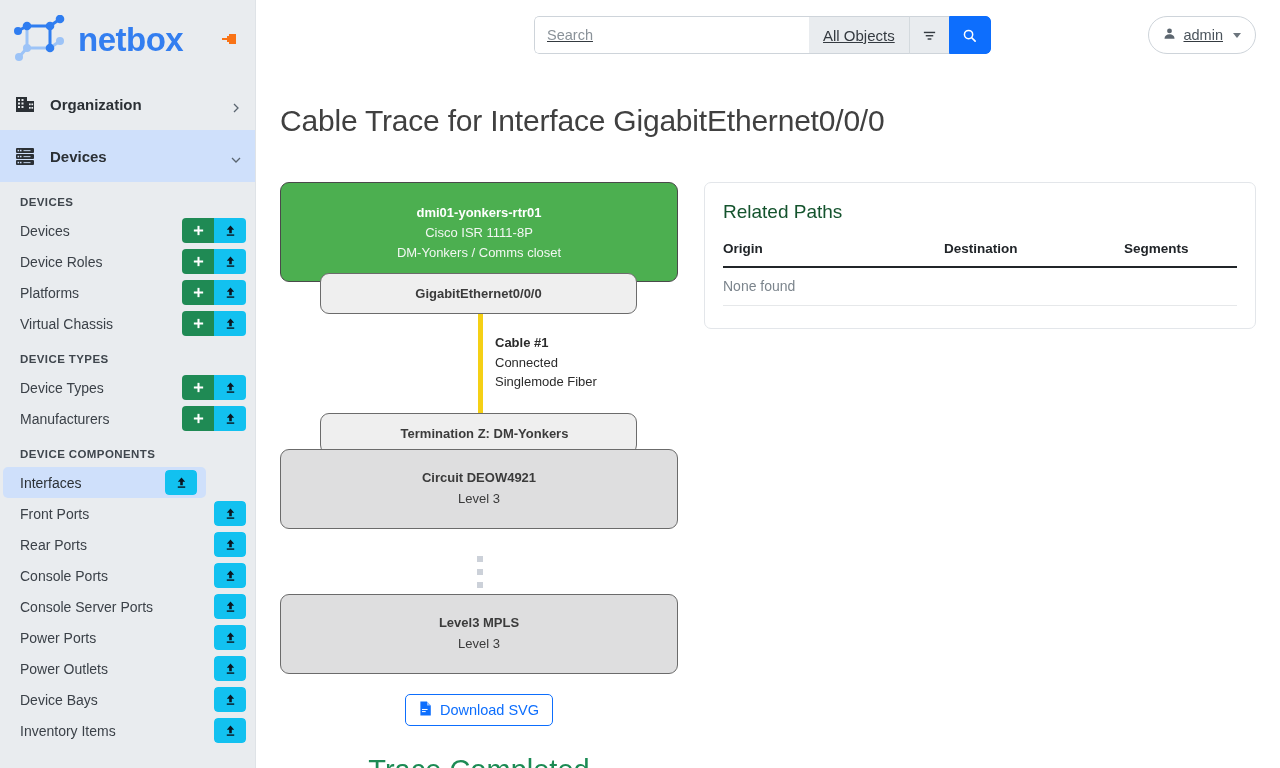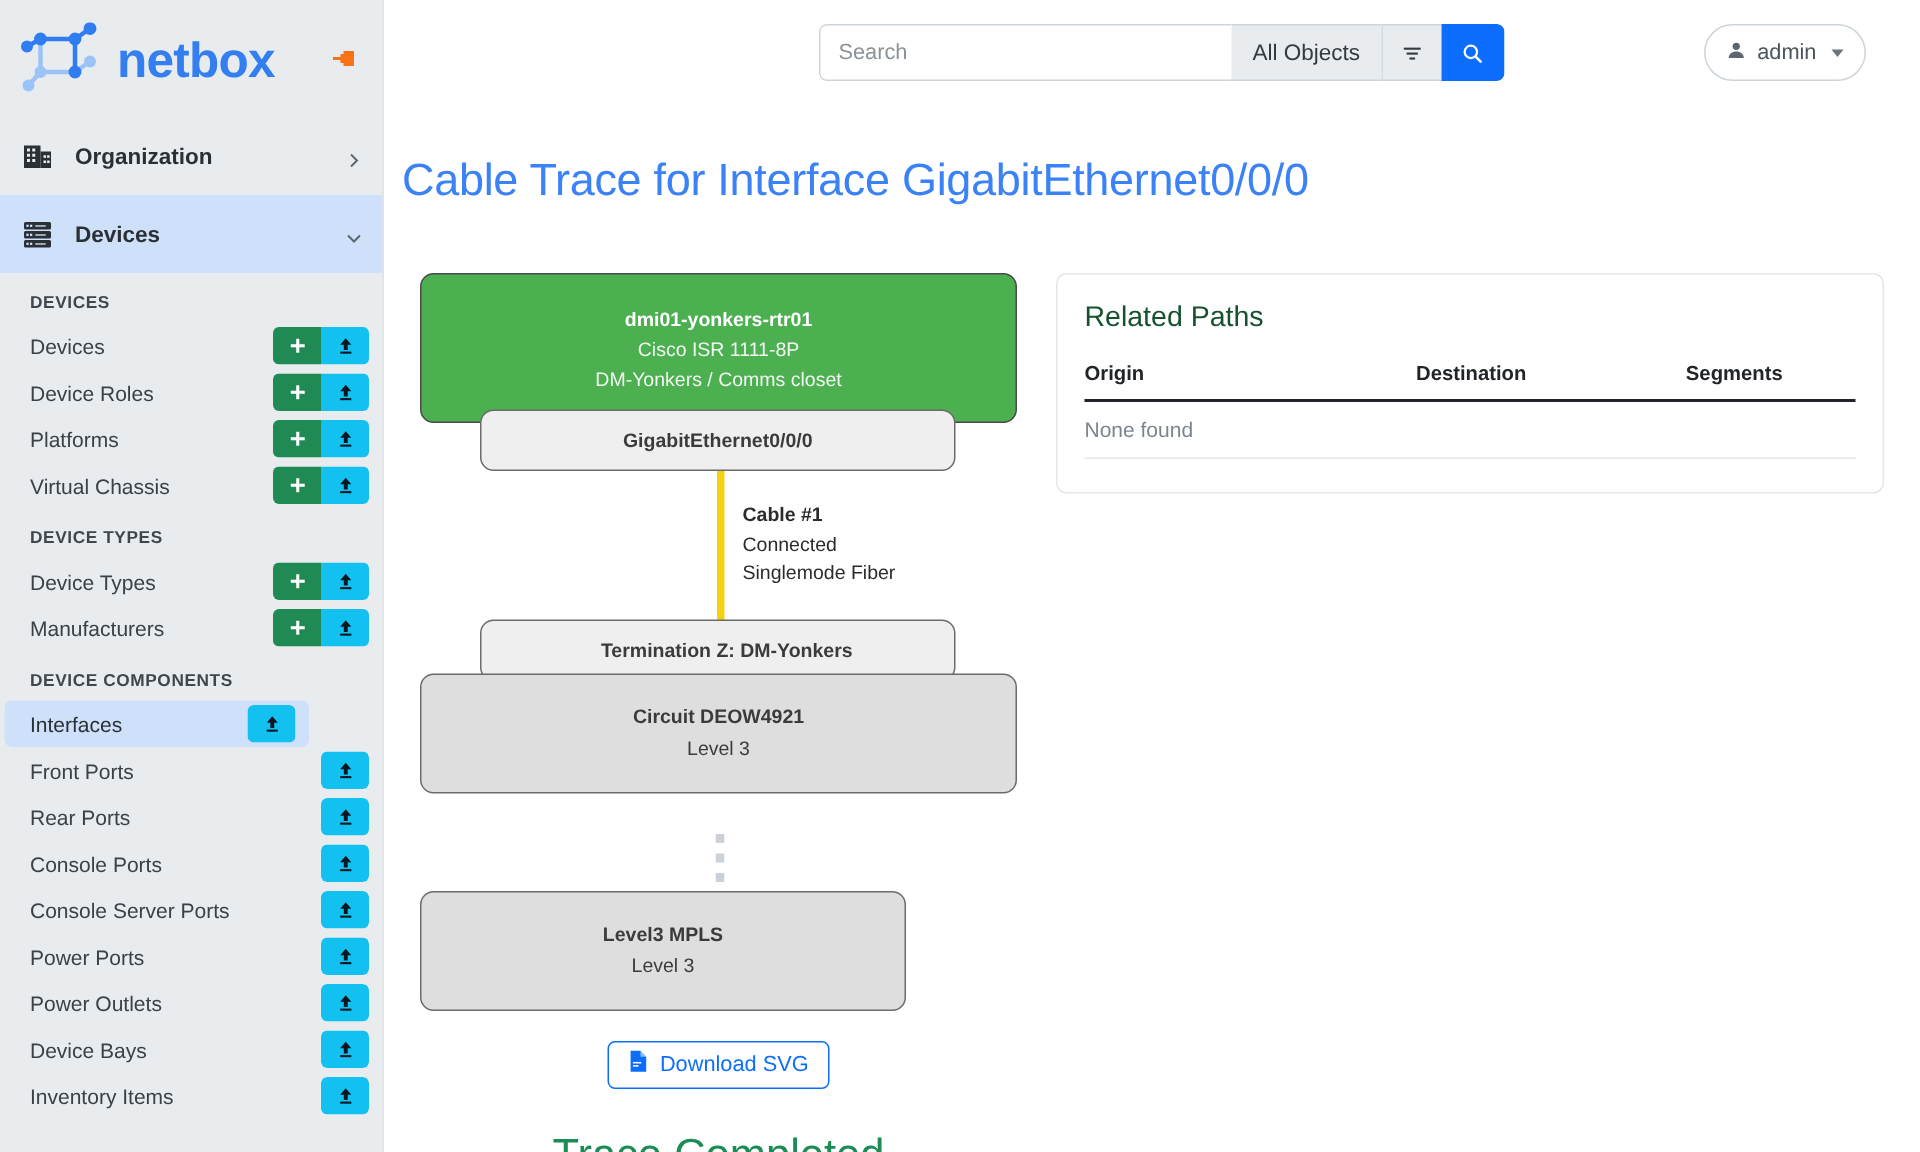--- a/index.html
+++ b/index.html
@@ -77,21 +77,21 @@
   }
   .mini-btn.add { background: #1f8a54; }
   .mini-btn.imp { background: #12c1f0; }
   .mini-btn svg { display: block; }
 
   
   #main { flex: 1; height: 768px; position: relative; background: #fff; overflow: hidden; }
 
   .topbar {
     height: 70px; display: flex; align-items: center;
-    padding: 0 36px; background: #fff;
+    padding: 0 24px; background: #fff; text-decoration: underline;
   }
   .search-wrap {
     display: flex; align-items: stretch; height: 38px;
     margin: 0 auto 0 254px;
     border-radius: 5px; overflow: hidden;
   }
   .search-input {
     width: 275px; height: 38px;
     border: 1px solid #ced4da; border-right: none;
     border-radius: 5px 0 0 5px;
@@ -123,22 +123,22 @@
     border: 1px solid #ced4da; border-radius: 19px;
     background: #fff; color: #4b545c; font-size: 14.5px; cursor: pointer;
   }
   .user-btn .caret {
     width: 0; height: 0; margin-left: 3px;
     border-left: 4.5px solid transparent; border-right: 4.5px solid transparent;
     border-top: 5px solid #6c757d;
   }
 
   .page-title {
-    font-size: 30px; font-weight: 400; color: #3b82f6;
-    padding: 12px 0 0 12px; line-height: 1.25;
+    font-size: 30px; font-weight: 400; color: #404040;
+    padding: 12px 0 0 24px; line-height: 1.25;
     letter-spacing: -0.2px;
   }
 
   .content-row { display: flex; padding: 22px 24px 0 24px; gap: 26px; }
   .trace-col { width: 398px; flex: 0 0 398px; position: relative; }
   .side-col { flex: 1; }
 
   
   .trace-svg-wrap { position: relative; width: 398px; }
 
@@ -168,21 +168,21 @@
   .node-circuit {
     background: #dededf; border-color: #6b6b6b;
     width: 398px; height: 80px;
     display: flex; flex-direction: column; align-items: center; justify-content: center;
   }
   .node-circuit .c-title { font-size: 13px; font-weight: 700; color: #3b3b3b; line-height: 1.6; }
   .node-circuit .c-sub { font-size: 13px; font-weight: 400; color: #3b3b3b; line-height: 1.6; }
 
   .node-provider {
     background: #dededf; border-color: #6b6b6b;
-    width: 324px; height: 80px;
+    width: 398px; height: 80px;
     display: flex; flex-direction: column; align-items: center; justify-content: center;
   }
   .node-provider .p-title { font-size: 13px; font-weight: 700; color: #3b3b3b; line-height: 1.6; }
   .node-provider .p-sub { font-size: 13px; font-weight: 400; color: #3b3b3b; line-height: 1.6; }
 
   
   .abs { position: absolute; }
   #dev-box    { left: 0;   top: 0; }
   #iface-box  { left: 40px; top: 91px; }
   #cable-line { left: 198px; top: 132px; width: 5px; height: 123px; background: #f5d015; }

